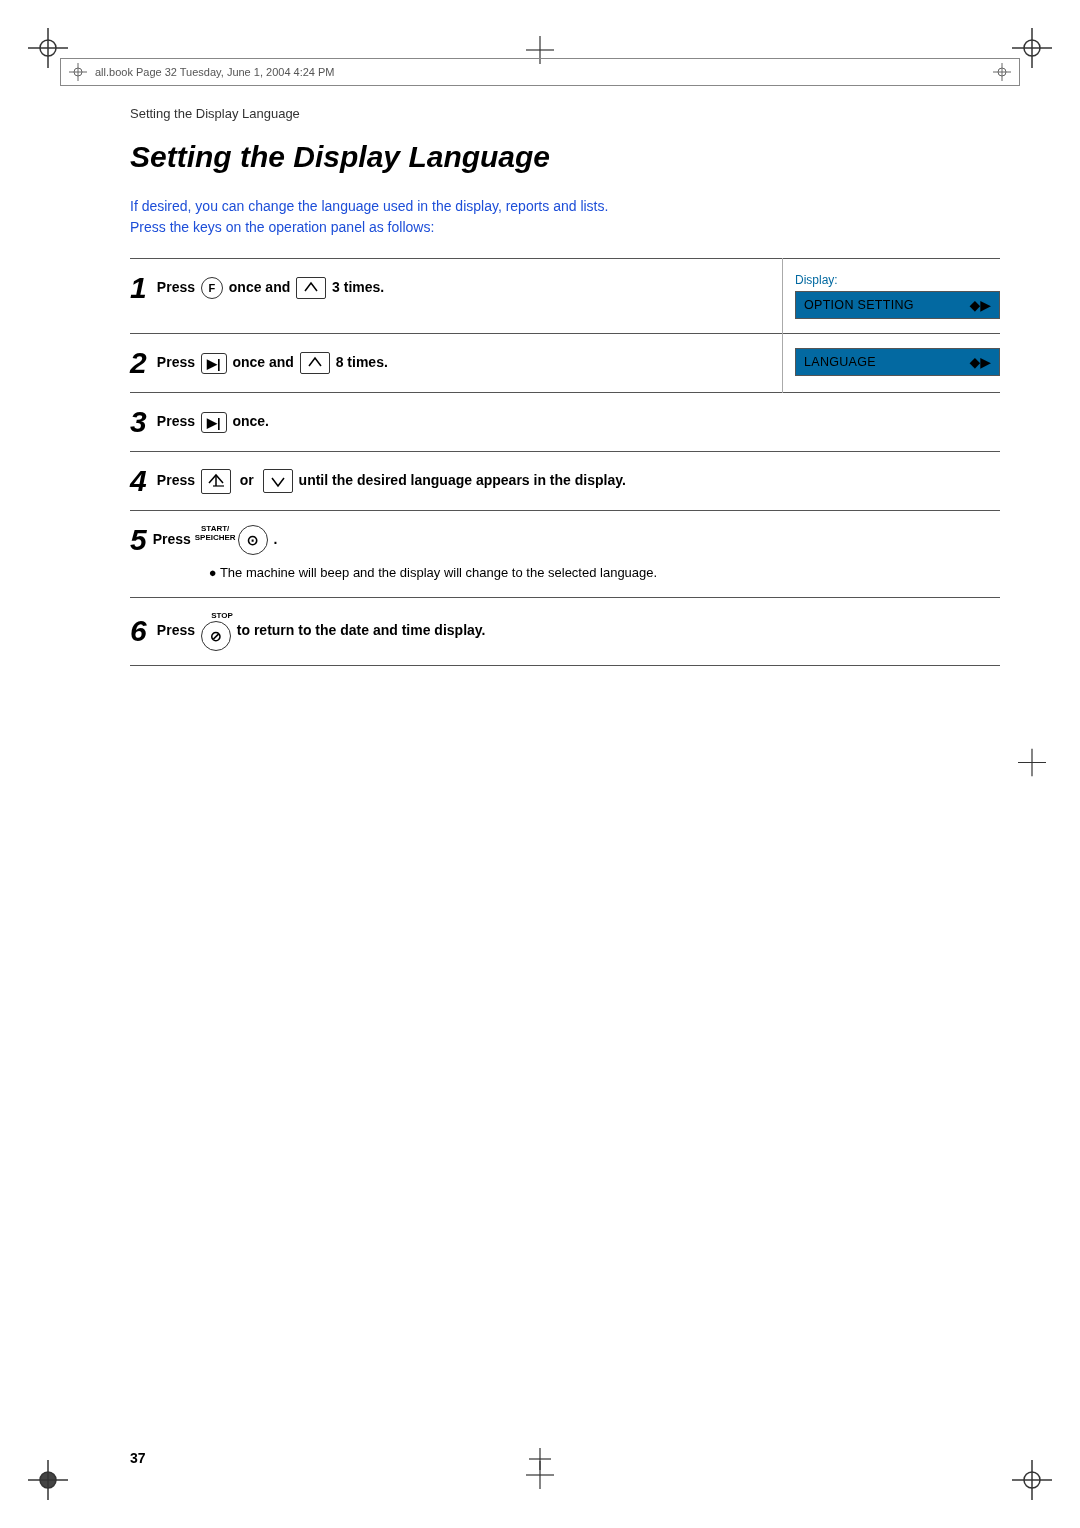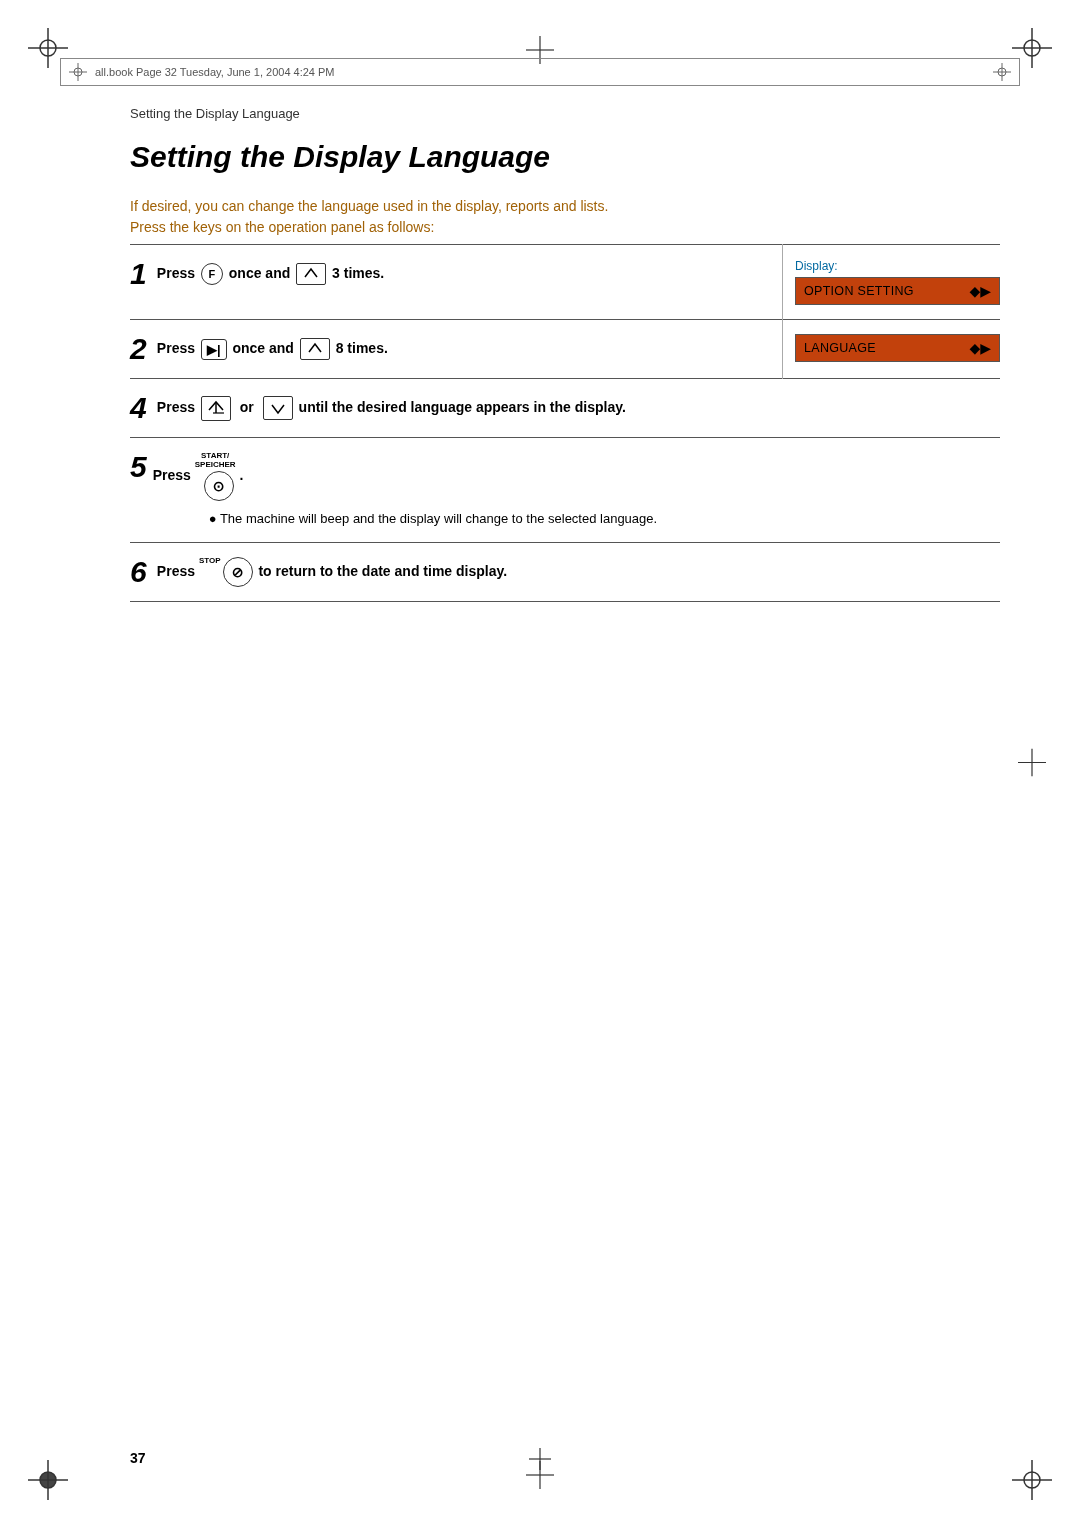--- a/index.html
+++ b/index.html
@@ -78,22 +78,22 @@
       font-style: italic;
       margin-bottom: 22px;
       margin-top: 10px;
       color: #000;
     }
 
     
     .intro-text {
       font-size: 14px;
       line-height: 1.5;
-      margin-bottom: 6px;
-      color: #a16207;
+      margin-bottom: 20px;
+      color: #1d4ed8;
     }
 
     
     .steps-table {
       width: 100%;
       border-collapse: collapse;
       border-top: 1.5px solid #555;
     }
 
     .step-row {
@@ -144,21 +144,21 @@
       margin-bottom: 4px;
     }
 
     .display-box {
       border: 1.5px solid #555;
       padding: 5px 8px;
       font-size: 13px;
       display: flex;
       align-items: center;
       justify-content: space-between;
-      background: #c2410c;
+      background: #0369a1;
       min-width: 160px;
     }
 
     .display-box-text {
       font-size: 12.5px;
       letter-spacing: 0.3px;
     }
 
     
     .btn-icon {
@@ -212,22 +212,22 @@
     .btn-label-small {
       font-size: 8px;
       display: block;
       text-align: center;
       line-height: 1.1;
       margin-bottom: 1px;
     }
 
     .btn-wrapper {
       display: inline-flex;
-      flex-direction: column;
-      align-items: flex-end;
+      flex-direction: row;
+      align-items: flex-start;
       vertical-align: middle;
     }
   </style>
 </head>
 <body>
 
 <div class="page-container">
 
   <div class="corner-mark corner-tl">
     <svg viewBox="0 0 40 40" fill="none" stroke="#333" stroke-width="1.5">
@@ -355,20 +355,31 @@
           </span>
         </td>
         <td class="step-cell-right">
           <div class="display-box">
             <span class="display-box-text">LANGUAGE</span>
             <span style="font-size:14px; margin-left:4px;">◆▶</span>
           </div>
         </td>
       </tr>
 
+      <tr class="step-row">
+        <td class="step-cell-left" colspan="2">
+          <span class="step-number">3</span>
+          <span class="step-text">
+            <span>Press</span>
+            
+            <span style="display:inline-block; vertical-align:middle; margin:0 2px; border:1.5px solid #333; border-radius:3px; padding:2px 5px; background:#fff; font-style:normal; font-size:13px;">▶|</span>
+            <span>once.</span>
+          </span>
+        </td>
+      </tr>
 
       <tr class="step-row">
         <td class="step-cell-left" colspan="2">
           <span class="step-number">4</span>
           <span class="step-text">
             <span>Press</span>
             
             <span style="display:inline-block; vertical-align:middle; margin:0 2px; border:1.5px solid #333; border-radius:2px; padding:2px 5px; background:#fff; font-style:normal; font-size:12px;">
               <svg width="18" height="16" viewBox="0 0 18 16">
                 <polyline points="2,11 9,3 16,11" stroke="#000" stroke-width="1.5" fill="none"></polyline>
@@ -409,21 +420,21 @@
           </div>
         </td>
       </tr>
 
       <tr class="step-row">
         <td class="step-cell-left" colspan="2">
           <span class="step-number">6</span>
           <span class="step-text">
             <span>Press</span>
             
-            <span class="btn-wrapper" style="vertical-align:middle; display:inline-flex; align-items:flex-start; flex-direction:row;">
+            <span class="btn-wrapper" style="vertical-align:middle; display:inline-flex; align-items:flex-end; flex-direction:column;">
               <span class="btn-label-small">STOP</span>
               <span class="btn-icon" style="width:30px;height:30px;line-height:28px;font-size:14px;">⊘</span>
             </span>
             <span>to return to the date and time display.</span>
           </span>
         </td>
       </tr>
 
     </tbody>
       </table>

